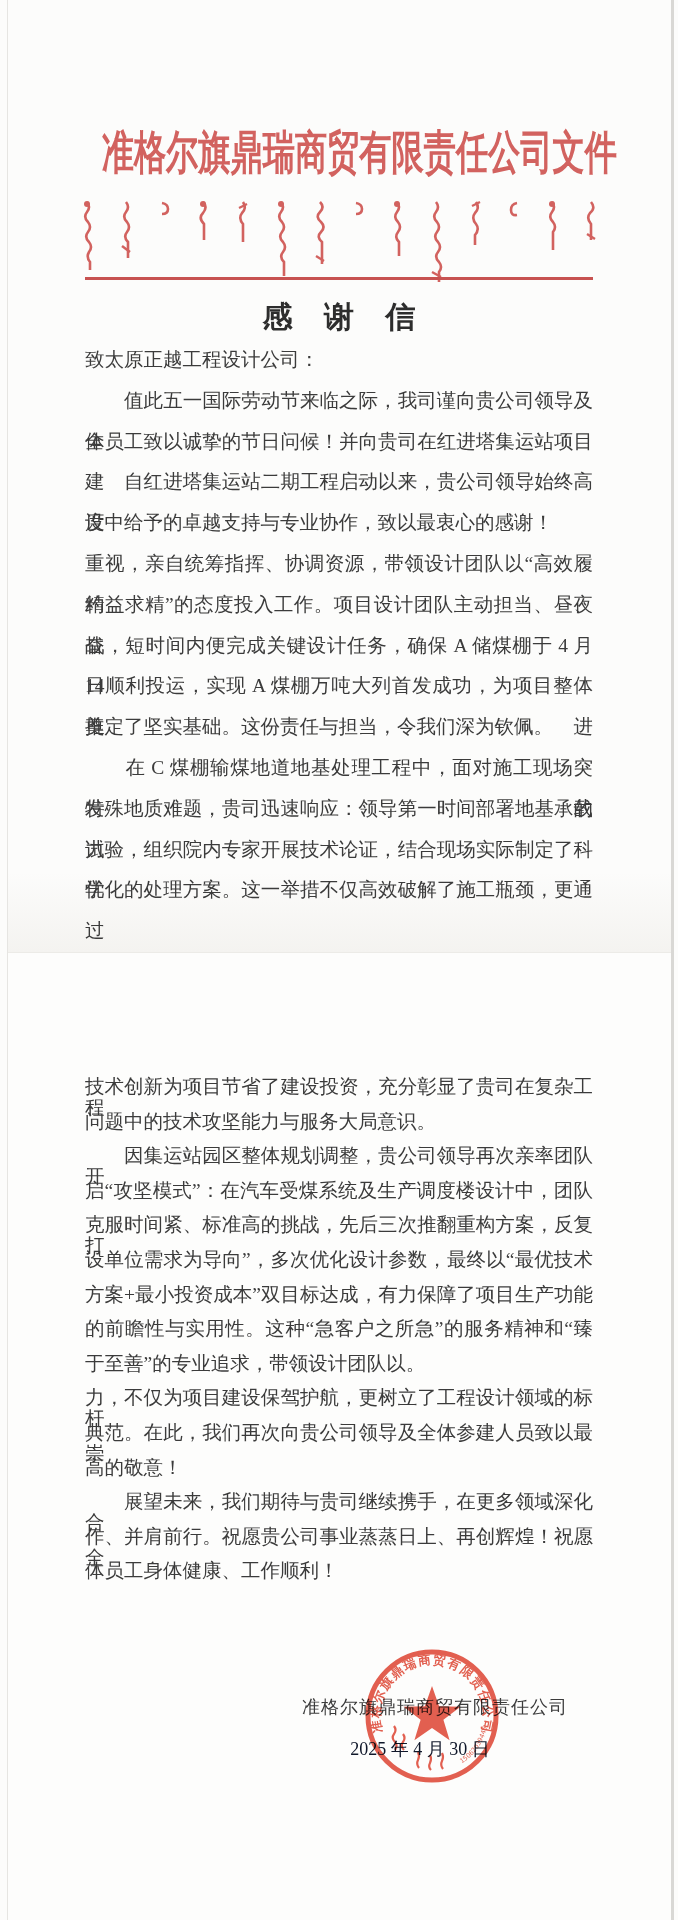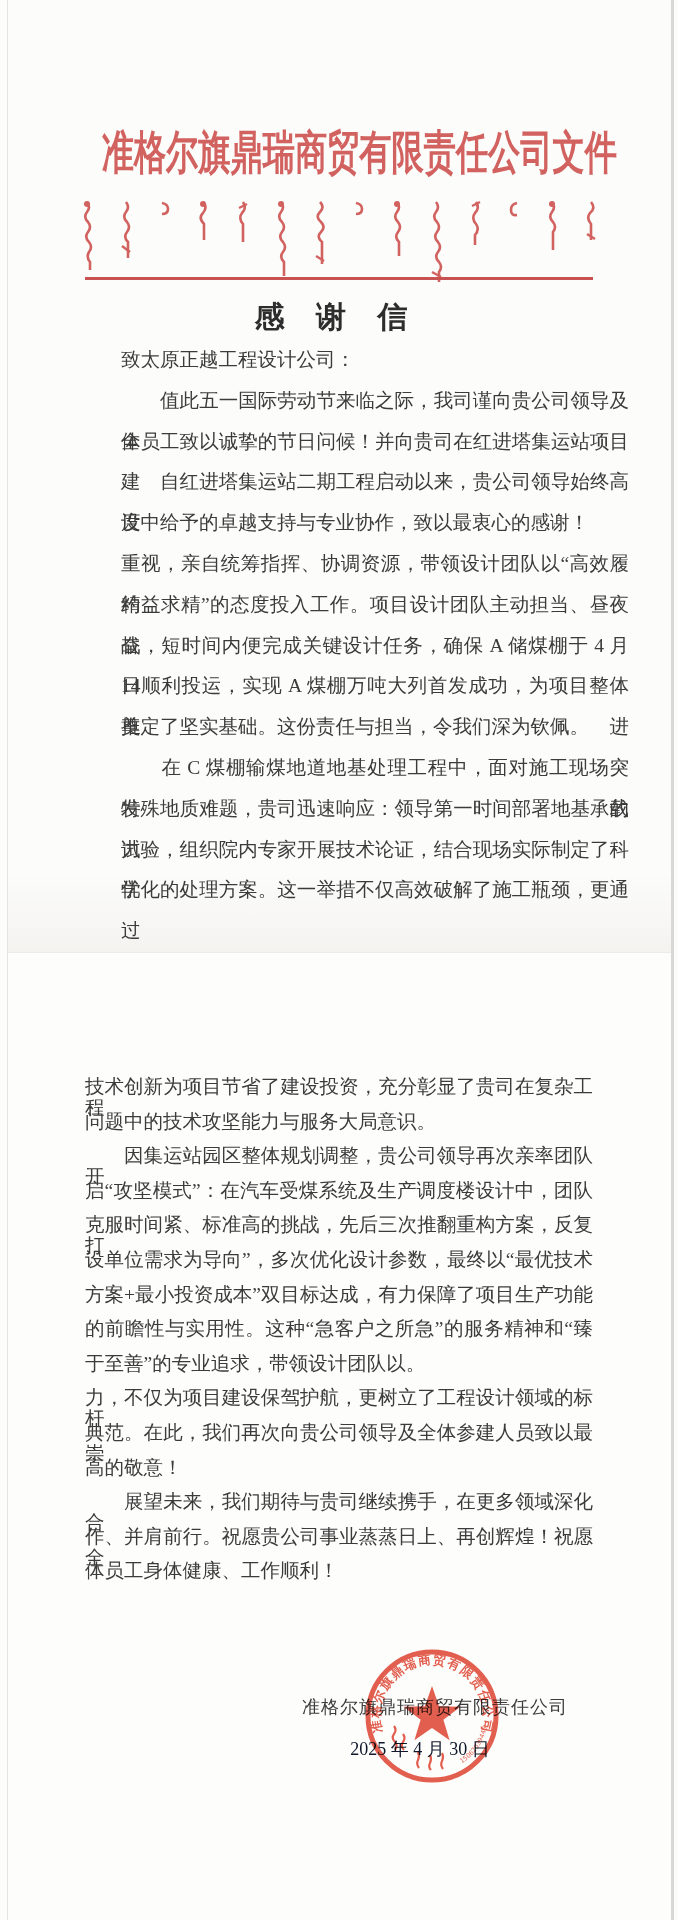--- a/index.html
+++ b/index.html
@@ -25,26 +25,26 @@
     letter-spacing:0px;
   }
   .mongol-row{
     position:absolute;left:0;top:200px;width:678px;height:80px;
     display:flex;justify-content:center;align-items:flex-start;gap:26px;
   }
   .mongol-row svg{display:block;}
   .red-rule{position:absolute;left:85px;top:277px;width:508px;height:3px;background:#c75251;}
 
   .letter-title{
-    position:absolute;left:8px;top:297px;width:646px;text-align:center;
+    position:absolute;left:16px;top:297px;width:646px;text-align:center;
     font-size:30px;font-weight:bold;color:#2d2d2d;letter-spacing:12px;text-indent:12px;
   }
 
   .body-block{position:absolute;left:85px;width:508px;color:#3b3b3b;}
-  .body-p1{top:340px;font-size:19.5px;margin-left:36px;}
+  .body-p1{top:340px;font-size:19.5px;}
   .body-p1 .line{line-height:40.8px;height:40.8px;}
   .body-p2{top:1076px;font-size:19.5px;}
   .body-p2 .line{line-height:21px;height:34.6px;}
   .line{width:508px;text-align:justify;white-space:nowrap;}
   .line.fill{white-space:normal;text-align-last:justify;font-family:Liberation Serif, serif;}
 
   .signature{
     position:absolute;left:300px;top:1695px;width:270px;
     text-align:center;font-size:18px;color:#3b3b3b;letter-spacing:1px;
   }

